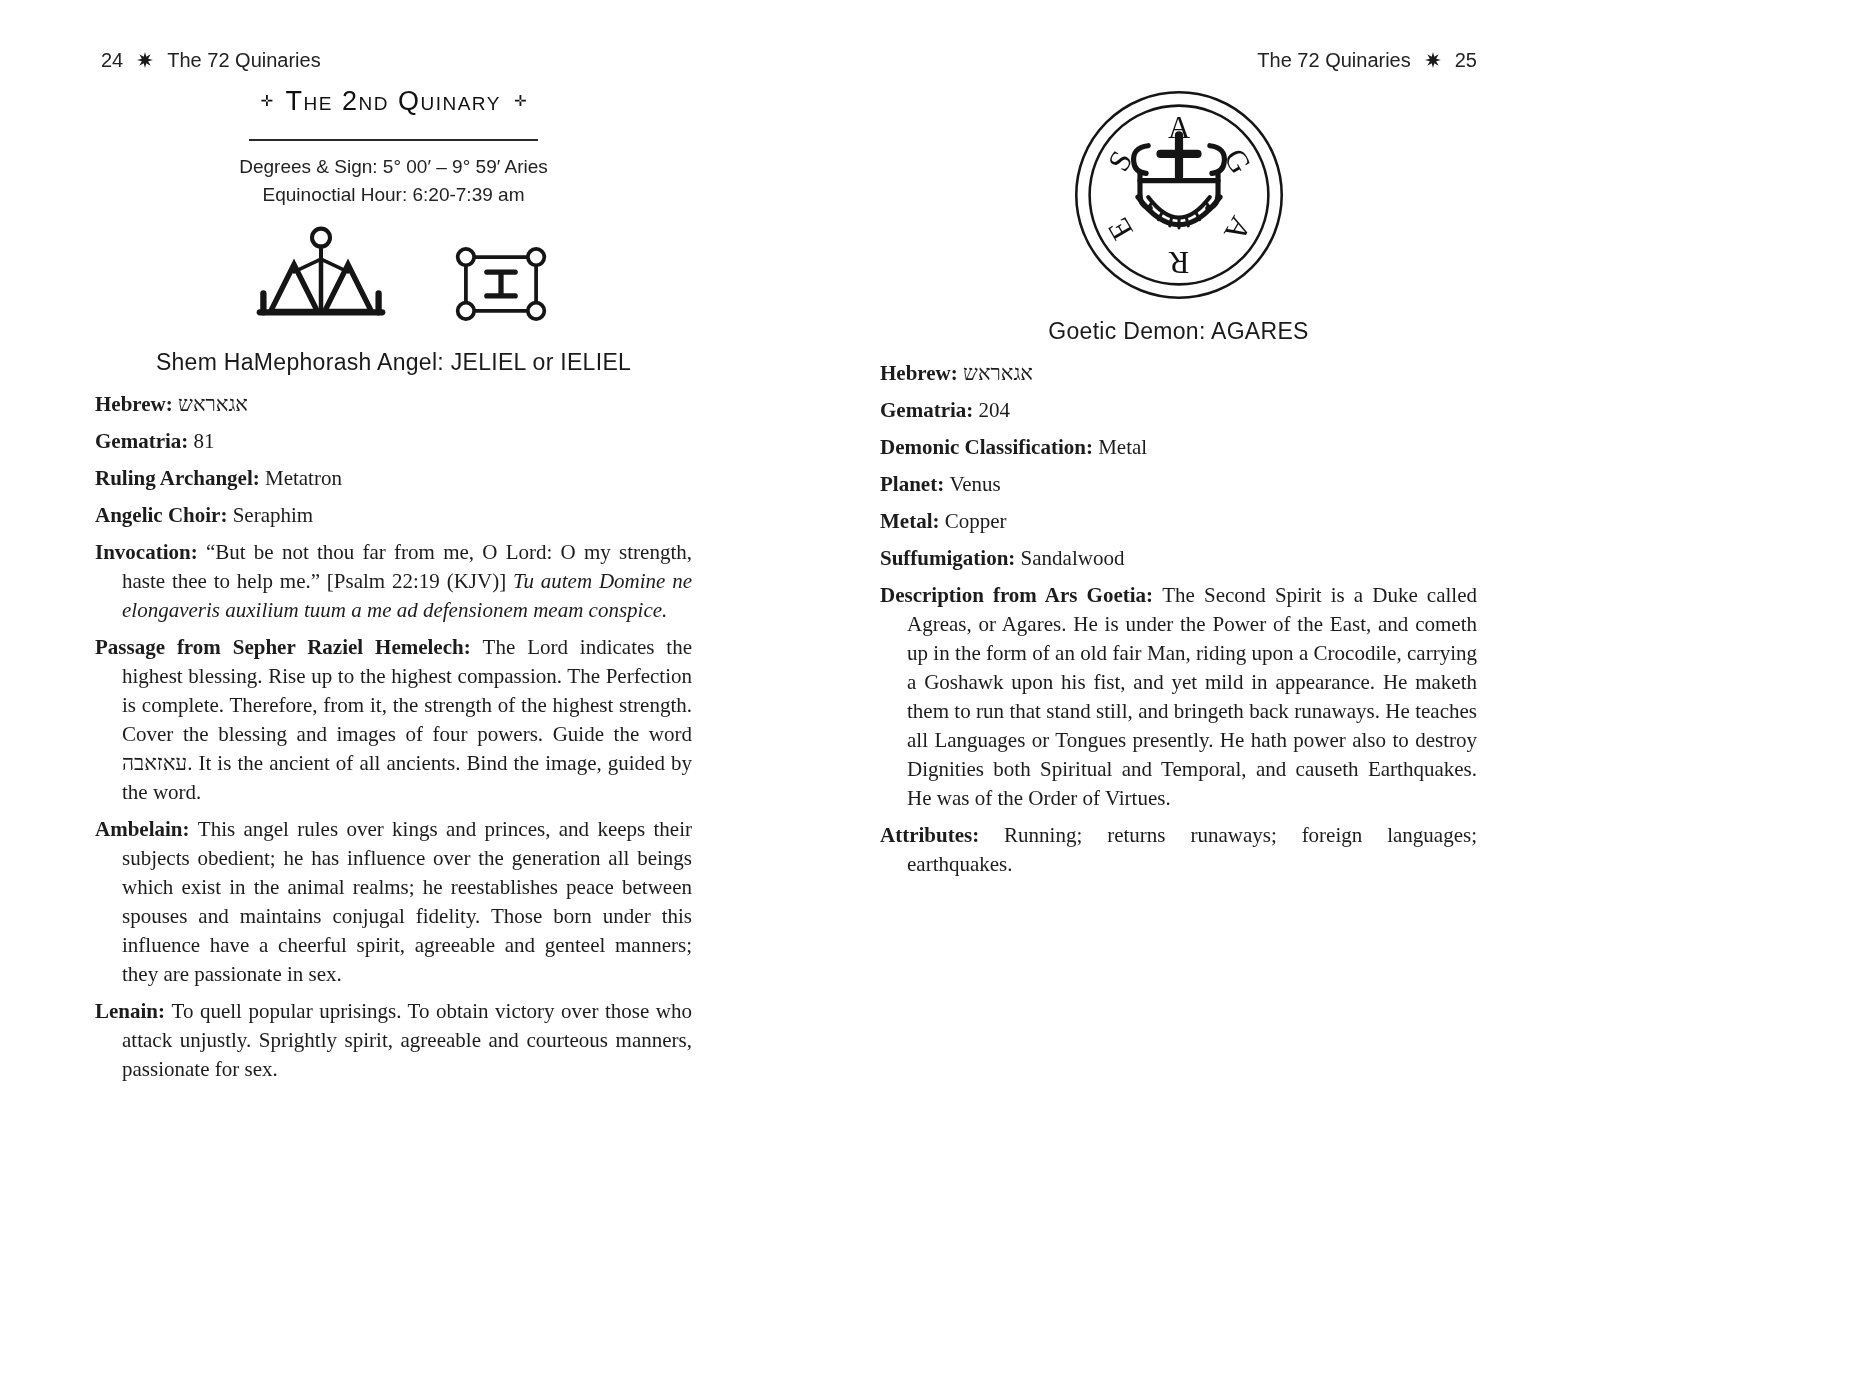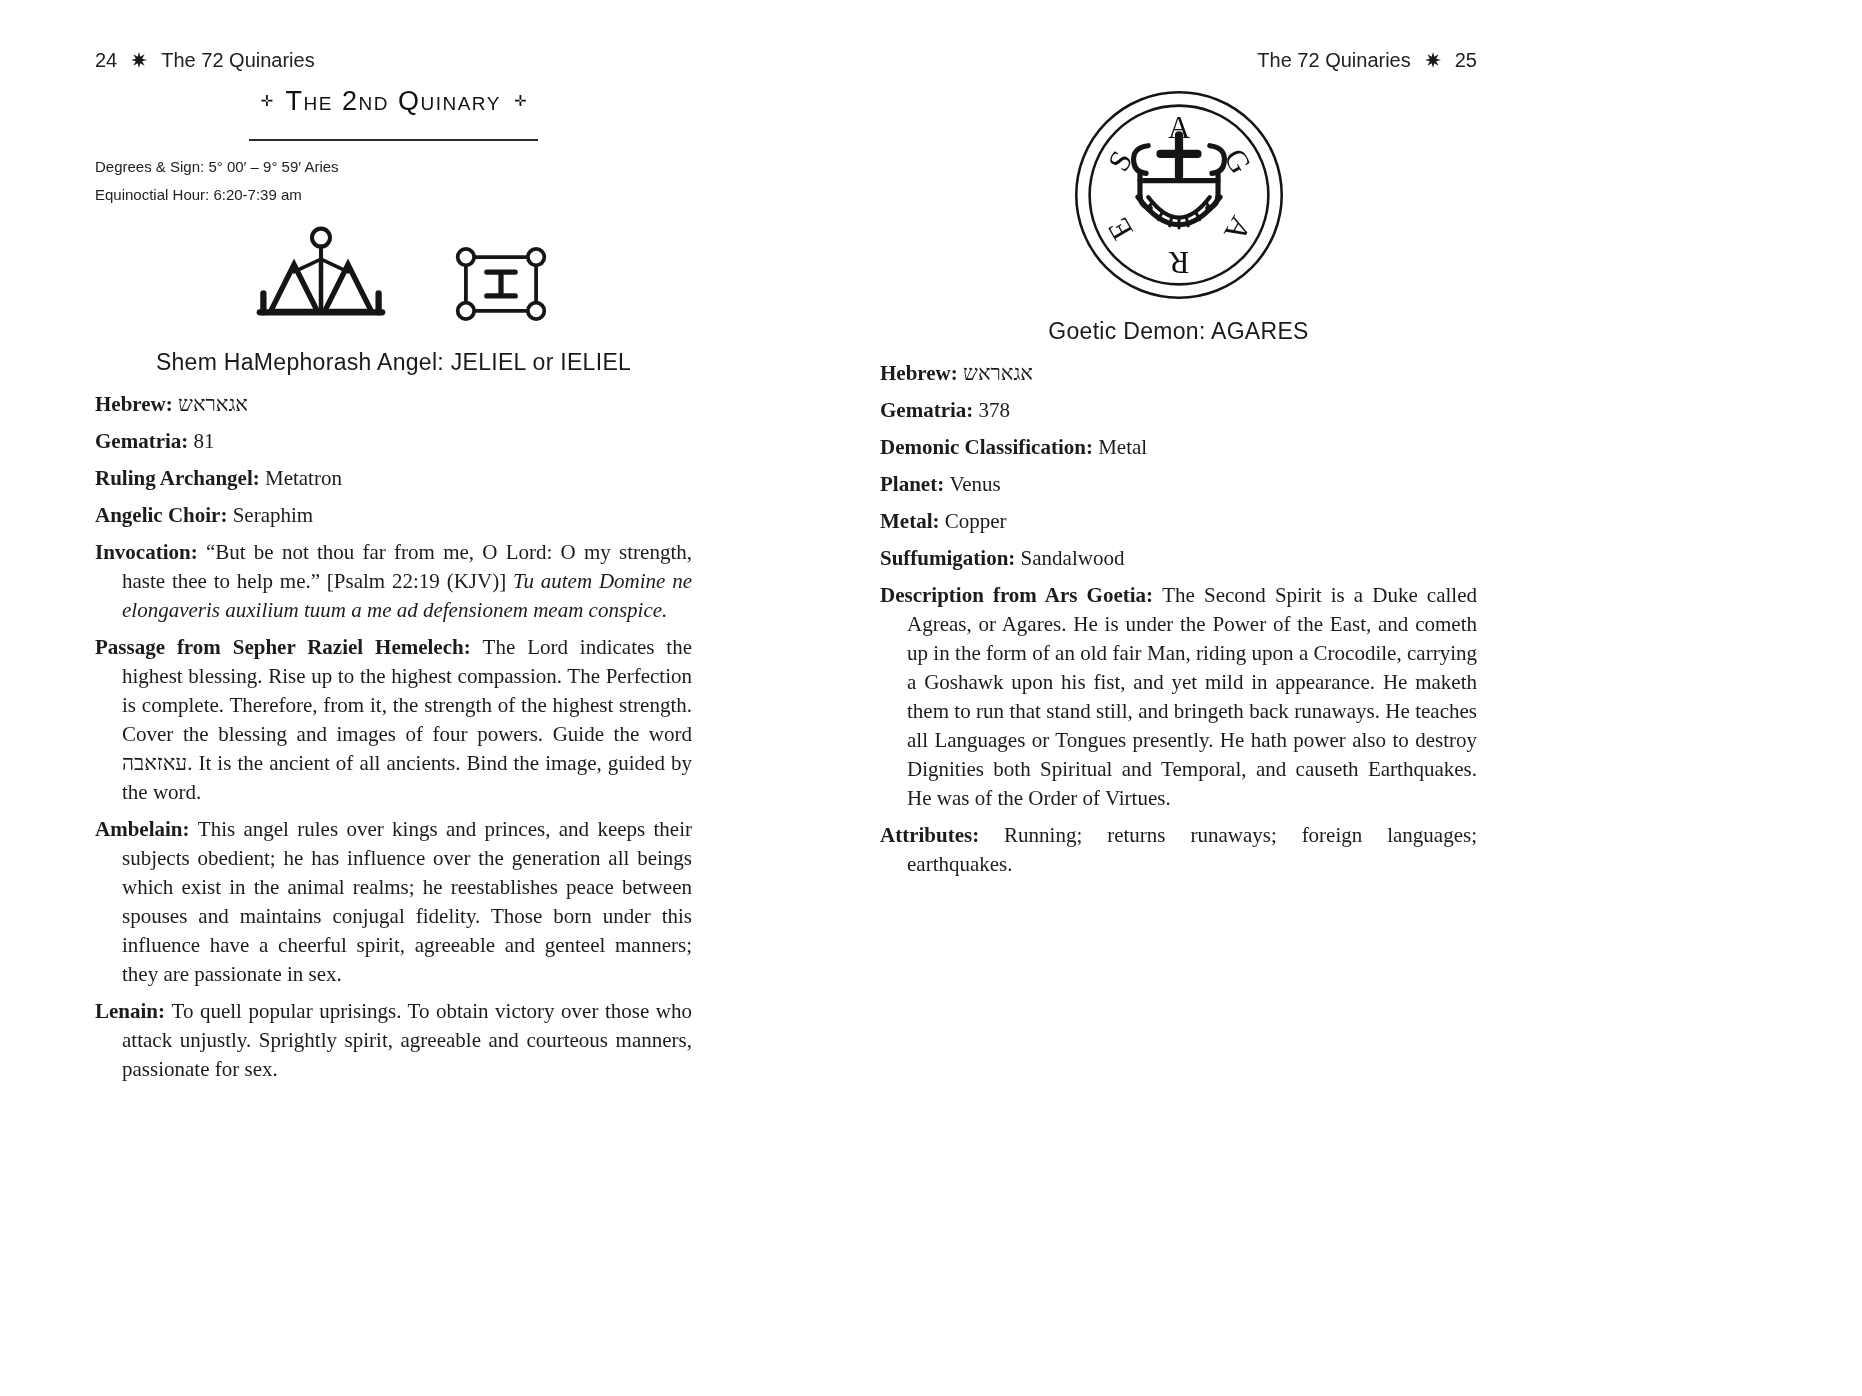--- a/index.html
+++ b/index.html
@@ -28,20 +28,21 @@
 
   
   .running-head {
     display: flex;
     align-items: center;
     gap: 14px;
     font-family: "Liberation Sans", sans-serif;
     font-size: 20px;
     color: #222;
     height: 24px;
+    margin-left: 6px;
   }
   .running-head.right { justify-content: flex-end; }
   .star-svg { display: block; }
 
   
   .title-row { text-align: center; margin-top: 14px; }
   .quinary-title {
     display: inline-block;
     border-bottom: 2px solid #2a2a2a;
     padding: 0 8px 22px 8px;
@@ -53,22 +54,23 @@
     white-space: nowrap;
   }
   .quinary-title .orn {
     font-family: "DejaVu Sans", sans-serif;
     font-size: 15px;
     vertical-align: 4px;
     letter-spacing: 0;
     padding: 0 4px;
   }
   .subtitle {
-    font-family: "Liberation Sans", sans-serif;
-    font-size: 15px;
+    text-align: center;
+    font-family: "Liberation Sans", sans-serif;
+    font-size: 19px;
     line-height: 28px;
     color: #222;
   }
   .subtitle.first { margin-top: 12px; }
 
   .sigil-row {
     margin-top: 10px;
     display: flex;
     justify-content: center;
     align-items: center;
@@ -214,21 +216,21 @@
             <text x="53" y="143" transform="rotate(240 53 143)" class="seal-letter">E</text>
             <text x="53" y="77" transform="rotate(300 53 77)" class="seal-letter">S</text>
           </g>
       </svg>
     </div>
 
     <div class="caption-line">Goetic Demon: AGARES</div>
 
     <div class="entries" id="right-entries">
         <p class="entry"><span class="seg-b">Hebrew: </span><span>אגאראש</span></p>
-        <p class="entry"><span class="seg-b">Gematria: </span><span>378</span></p>
+        <p class="entry"><span class="seg-b">Gematria: </span><span>204</span></p>
         <p class="entry"><span class="seg-b">Demonic Classification: </span><span>Metal</span></p>
         <p class="entry"><span class="seg-b">Planet: </span><span>Venus</span></p>
         <p class="entry"><span class="seg-b">Metal: </span><span>Copper</span></p>
         <p class="entry"><span class="seg-b">Suffumigation: </span><span>Sandalwood</span></p>
         <p class="entry"><span class="seg-b">Description from </span><span class="seg-bi">Ars Goetia</span><span class="seg-b">: </span><span>The Second Spirit is a Duke called Agreas, or Agares. He is under the Power of the East, and cometh up in the form of an old fair Man, riding upon a Crocodile, carrying a Goshawk upon his fist, and yet mild in appearance. He maketh them to run that stand still, and bringeth back runaways. He teaches all Languages or Tongues presently. He hath power also to destroy Dignities both Spiritual and Temporal, and causeth Earthquakes. He was of the Order of Virtues.</span></p>
         <p class="entry"><span class="seg-b">Attributes: </span><span>Running; returns runaways; foreign languages; earthquakes.</span></p>
       </div>
   </div>
 
 </div>

